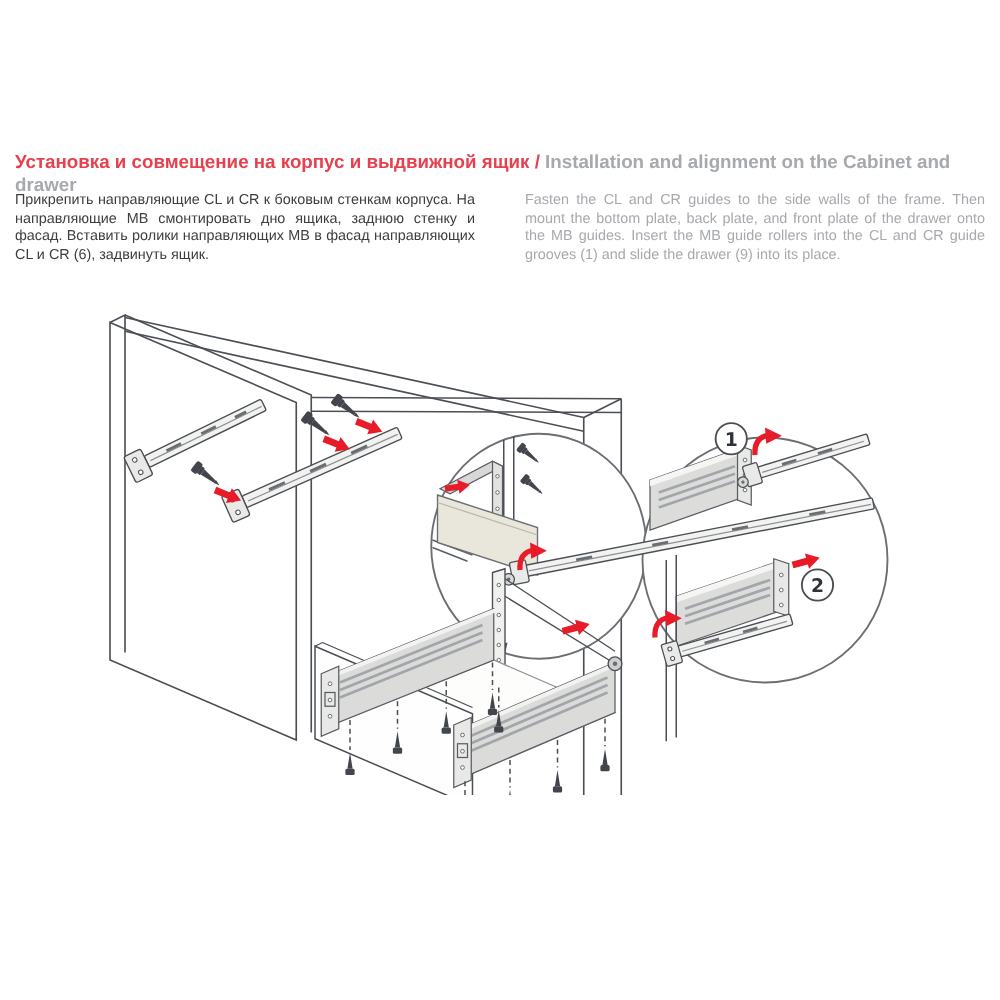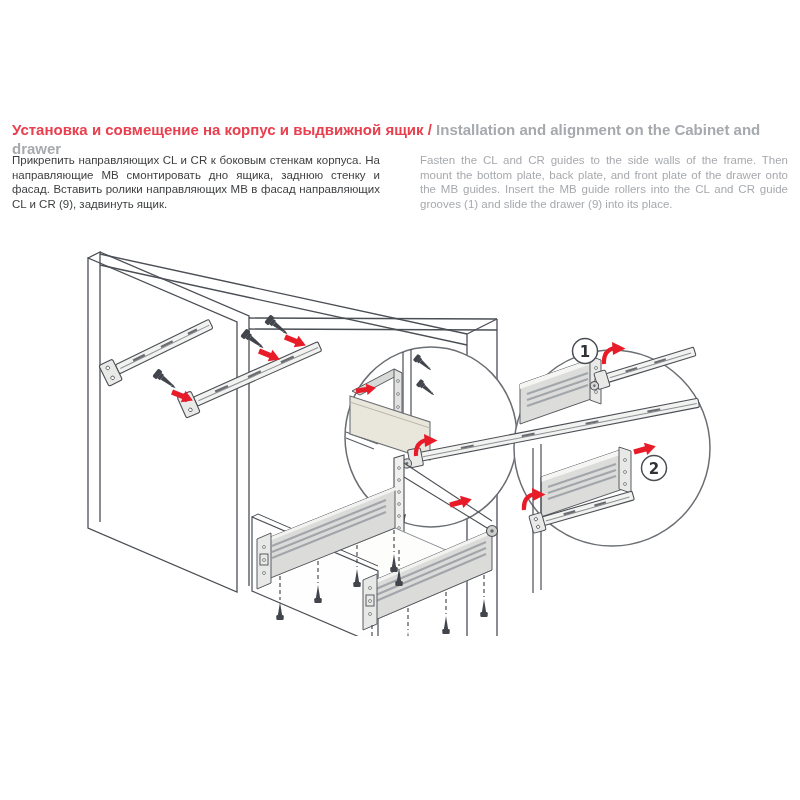--- a/index.html
+++ b/index.html
@@ -51,21 +51,21 @@
 </head>
 <body>
 
 <div class="page">
 
   <div class="heading">
     <span class="ru">Установка и совмещение на корпус и выдвижной ящик</span><span class="sep"> / </span><span class="en">Installation and alignment on the Cabinet and drawer</span>
   </div>
 
   <div class="cols">
-    <div class="col ru"><span>Прикрепить направляющих </span><b>CL</b><span> и </span><b>CR</b><span> к боковым стенкам корпуса. На направляющие </span><b>MB</b><span> смонтировать дно ящика, заднюю стенку и фасад. Вставить ролики направляющих </span><b>MB</b><span> в фасад направляющих </span><b>CL</b><span> и </span><b>CR</b><span> (9), задвинуть ящик.</span></div>
+    <div class="col ru"><span>Прикрепить направляющие </span><b>CL</b><span> и </span><b>CR</b><span> к боковым стенкам корпуса. На направляющие </span><b>MB</b><span> смонтировать дно ящика, заднюю стенку и фасад. Вставить ролики направляющих </span><b>MB</b><span> в фасад направляющих </span><b>CL</b><span> и </span><b>CR</b><span> (6), задвинуть ящик.</span></div>
     <div class="col en">Fasten the CL and CR guides to the side walls of the frame. Then mount the bottom plate, back plate, and front plate of the drawer onto the MB guides. Insert the MB guide rollers into the CL and CR guide grooves (1) and slide the drawer (9) into its place.</div>
   </div>
 
   <div class="diagram-wrap">
   <svg viewBox="0 240 800 480" width="800" height="480">
     <defs>
       <g id="screwH" fill="#42464c" stroke="none">
         <rect x="-6" y="-5" width="5.5" height="10" rx="1.6"></rect>
         <rect x="-0.8" y="-3.4" width="3.4" height="6.8" rx="1"></rect>
         <polygon points="2.6,-2.5 15,-1.1 15,1.1 2.6,2.5"></polygon>

